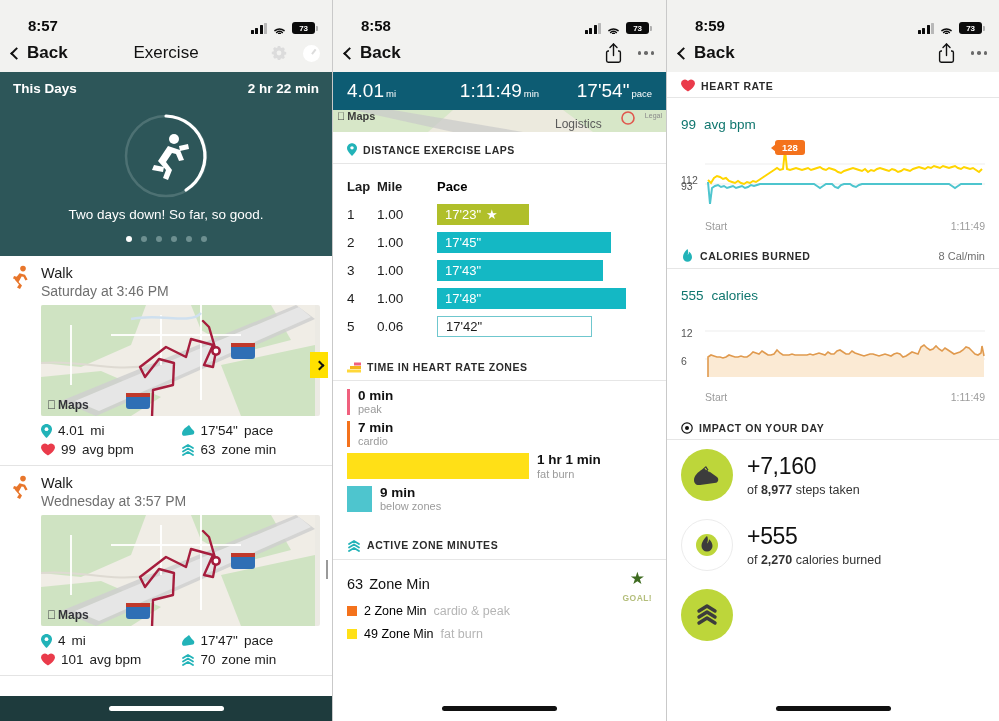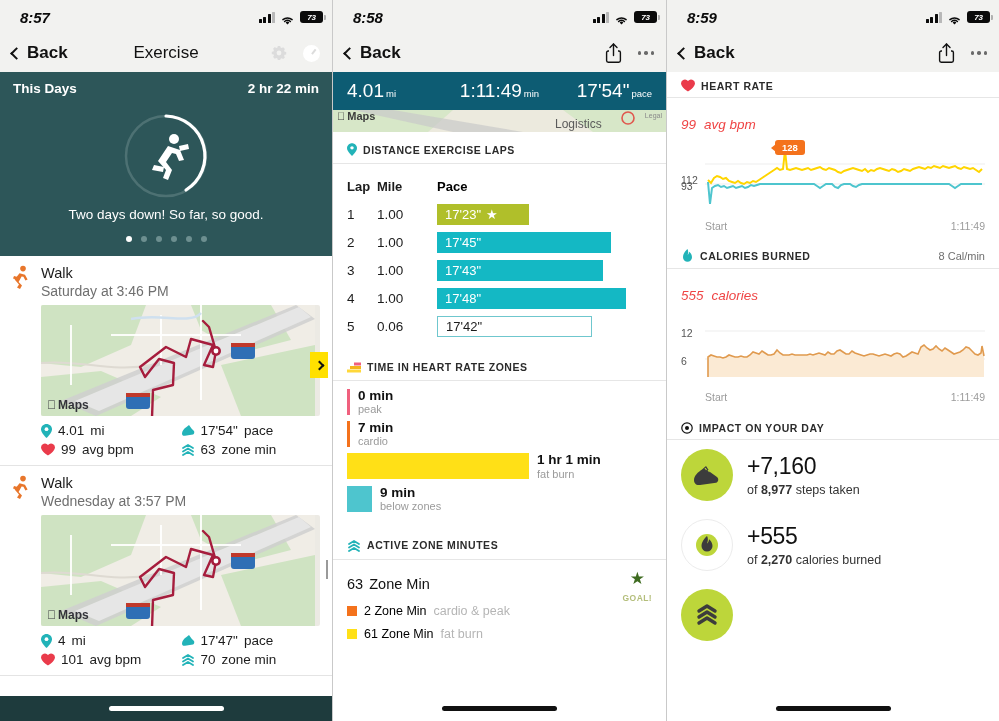--- a/index.html
+++ b/index.html
@@ -18,24 +18,23 @@
     border-right: 1px solid #c9c9c9;
   }
   #screen-1 { width: 333px; }
   #screen-2 { width: 334px; }
   #screen-3 { width: 332px; border-right: none; }
 
   
   .statusbar {
     height: 34px;
     background: #f2f2f0;
-    display: flex; align-items: center;
-    padding: 0 6px;
+    display: flex; align-items: flex-end;
+    padding: 0 14px;
     justify-content: space-between;
-    font-style: italic;
   }
   .status-time {
     font-size: 15px; font-weight: 600; color: #0b0b0b;
     letter-spacing: -0.1px; padding-left: 14px;
   }
   .status-icons { display: flex; align-items: center; gap: 5px; }
   .sig { display: flex; align-items: flex-end; gap: 1.5px; height: 11px; }
   .sig i { width: 3px; background: #0b0b0b; border-radius: .5px; display:block;}
   .sig i:nth-child(1){height:4px;} .sig i:nth-child(2){height:6px;}
   .sig i:nth-child(3){height:9px;} .sig i:nth-child(4){height:11px;background:#b8b8b8;}
@@ -165,21 +164,21 @@
   .azm-big span { font-size:14.5px; }
   .azm-goal { position:absolute; right:14px; top:10px; text-align:center;}
   .azm-goal .star { color:#3e6b20; font-size:17px; display:block; line-height:1;}
   .azm-goal .glabel { font-size:8.5px; color:#b4be7b; font-weight:700; letter-spacing:.4px;}
   .azm-leg { display:flex; align-items:center; gap:7px; margin-top: 9px; font-size:12.5px;}
   .azm-sq { width:10px;height:10px;display:block;}
   .azm-leg .muted { color:#b5b5b5; }
 
   
   .hr-body { padding: 4px 14px 0 14px; }
-  .big-num { font-size: 30px; color:#ef4444; letter-spacing:-0.5px;font-style:italic;}
+  .big-num { font-size: 30px; color:#0f766e; letter-spacing:-0.5px;}
   .big-num span { font-size: 13.5px; letter-spacing:0; }
   .chart-box { position:relative; margin-top: 6px; height: 74px; }
   .axis-lab { position:absolute; left:0; font-size:10.5px; color:#555; }
   .chart-area { position:absolute; left:24px; right:0; top:0; bottom:0; }
   .glab { display:flex; justify-content:space-between; font-size:10.5px; color:#9b9b9b; margin-top:4px;}
   .peak-pill {
     position:absolute; background:#f4721c; color:#fff; font-size:9.5px; font-weight:700;
     padding: 2px 7px; border-radius:3px;
   }
   .peak-pill:after{
@@ -653,21 +652,21 @@
         <span class="star">★</span>
         <span class="glabel">GOAL!</span>
       </div>
       <div class="azm-leg">
         <span class="azm-sq" style="background:#f4721c"></span>
         <span>2 Zone Min</span>
         <span class="muted">cardio &amp; peak</span>
       </div>
       <div class="azm-leg">
         <span class="azm-sq" style="background:#ffe017"></span>
-        <span>61 Zone Min</span>
+        <span>49 Zone Min</span>
         <span class="muted">fat burn</span>
       </div>
     </div>
 
     <div class="home-bar-wrap">
       <span class="home-ind"></span>
     </div>
   </div>
 
   <div class="screen" id="screen-3">

